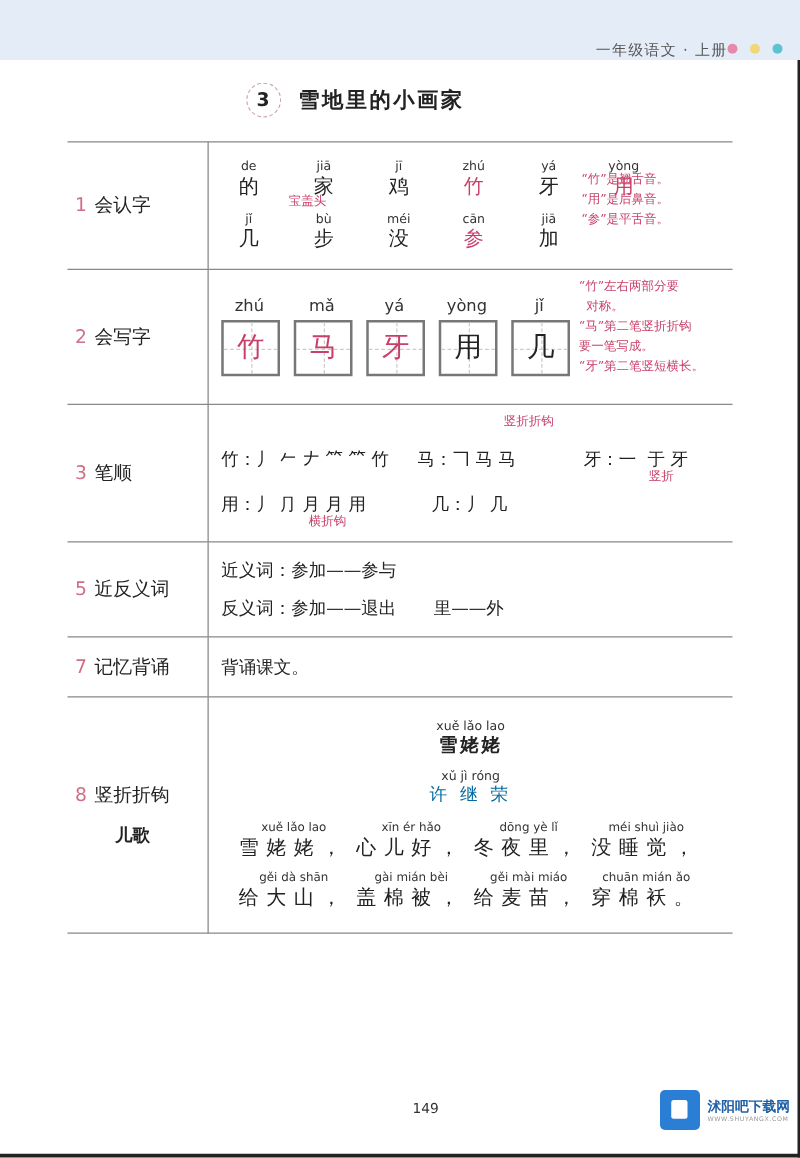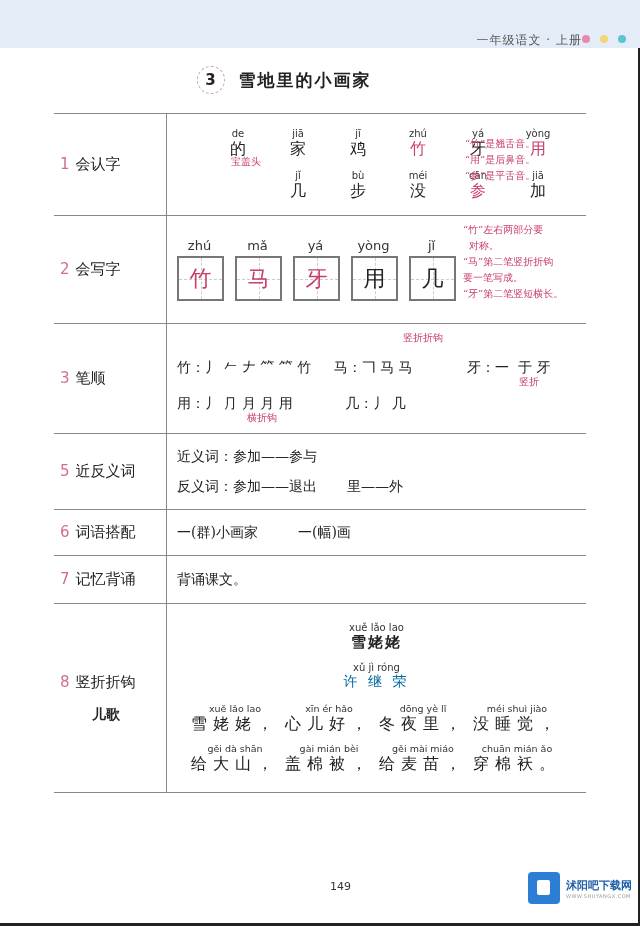--- a/index.html
+++ b/index.html
@@ -15,21 +15,21 @@
   .title .t { font-size:17px; font-weight:bold; letter-spacing:2px; vertical-align:middle; }
   table.main { position:absolute; left:54px; top:113px; width:532px; border-collapse:collapse; }
   table.main td { border-top:1.5px solid #888; border-bottom:1.5px solid #888; padding:0; vertical-align:middle; }
   td.lbl { width:106px; border-right:1.5px solid #888; font-size:15px; padding-left:6px !important; }
   .lbl .n { color:#d07088; margin-right:6px; font-size:15px; }
   .lbl .sub { display:block; padding-left:32px; margin-top:14px; font-family:"DejaVu Serif", serif; font-size:14px;font-weight:bold; }
   td.c { padding:6px 10px !important; position:relative; }
   .red { color:#c8406a; }
   .note { color:#c8406a; font-family:"DejaVu Serif", serif; font-size:10px; line-height:16px; position:absolute; }
   .py { font-size:10px; text-align:center; color:#333; }
-  .chars { display:flex;justify-content:flex-end; }
+  .chars { display:flex; }
   .ch { width:44px; text-align:center; margin-right:16px; }
   .ch .hz { font-family:"DejaVu Serif", serif; font-size:16px; }
   .grid { display:flex; gap:13px; }
   .gcell { text-align:center; width:45px; }
   .box { width:43px; height:41px; border:2px solid #777; position:relative; margin-top:3px; font-family:"DejaVu Serif", serif; font-size:22px; line-height:41px; }
   .box:before { content:""; position:absolute; left:50%; top:0; bottom:0; border-left:1px dashed #ccc; }
   .box:after { content:""; position:absolute; top:50%; left:0; right:0; border-top:1px dashed #ccc; }
   .box span { position:relative; z-index:1; }
   .line { font-family:"DejaVu Serif", serif; font-size:14px; white-space:nowrap; }
   .poem-row { display:flex; justify-content:flex-start; margin-left:14px; }
@@ -181,24 +181,20 @@
 
 
   <tr style="height:76px">
     <td class="lbl"><span class="n">5</span><span>近反义词</span></td>
     <td class="c">
       <div class="line">近义词：参加——参与</div>
       <div class="line" style="margin-top:12px"><span>反义词：参加——退出</span><span style="margin-left:30px">里——外</span></div>
     </td>
   </tr>
 
-  <tr style="height:46px">
-    <td class="lbl"><span class="n">6</span><span>词语搭配</span></td>
-    <td class="c line"><span>一(群)小画家</span><span style="margin-left:40px">一(幅)画</span></td>
-  </tr>
 
   <tr style="height:48px">
     <td class="lbl"><span class="n">7</span><span>记忆背诵</span></td>
     <td class="c line">背诵课文。</td>
   </tr>
 
   <tr style="height:189px">
     <td class="lbl"><span class="n">8</span><span>竖折折钩</span><span class="sub">儿歌</span></td>
     <td class="c">
       <div style="text-align:center">

